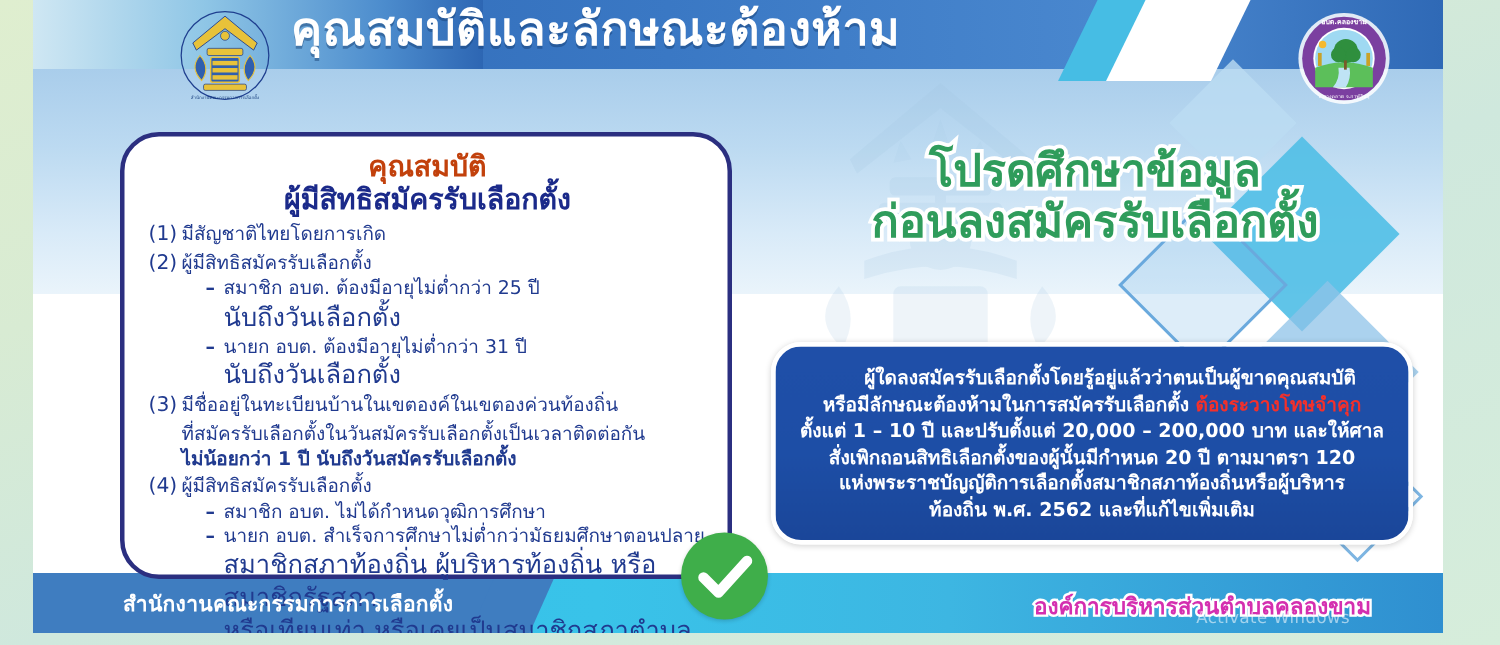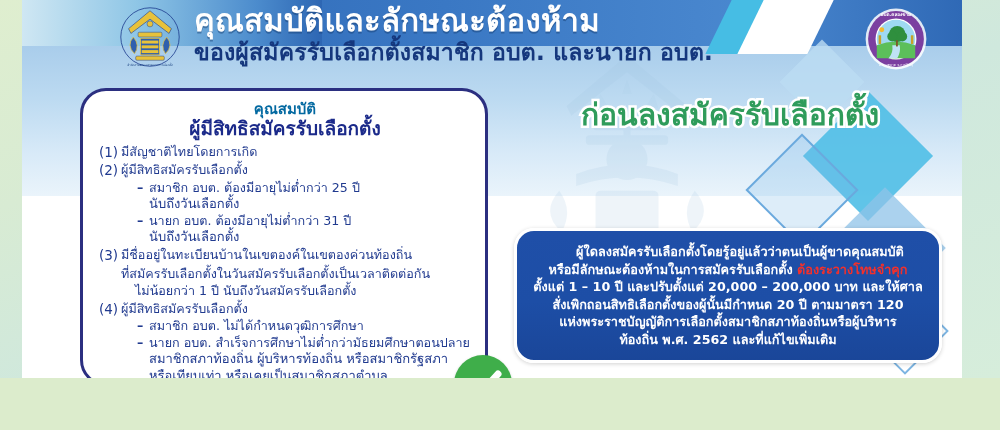--- a/index.html
+++ b/index.html
@@ -2,21 +2,21 @@
 <html><head>
 <meta charset="utf-8">
 <style>
   html,body{margin:0;padding:0;}
   body{
     width:1000px;height:430px;overflow:hidden;
     background:#dceccc;
     font-family:"DejaVu Sans","Liberation Sans",sans-serif;
   }
   #poster{
-    position:relative;width:1000px;height:378px;overflow:hidden;
+    position:relative;width:1000px;height:430px;overflow:hidden;
     background:linear-gradient(160deg,#dfeecf 0%,#d8ebd3 28%,#cfe8dd 55%,#d6eddb 100%);
   }
 
   
   .artboard{
     position:absolute;left:22px;top:0px;width:940px;height:422px;overflow:hidden;
     background:linear-gradient(180deg,#d9ecf9 0%,#cfe6f7 22%,#e7f4fb 48%,#ffffff 62%,#ffffff 100%);
   }
   
   .hdr-band{
@@ -96,28 +96,28 @@
     font-size:23px;font-weight:bold;color:#15377d;line-height:1.12;margin-top:3px;
     letter-spacing:.2px;white-space:nowrap;
   }
 
   
   .card{
     position:absolute;left:58px;top:88px;width:408px;height:298px;z-index:6;
     background:#ffffff;border:3px solid #2b2f80;border-radius:26px;
     box-sizing:border-box;padding:10px 14px 8px 16px;
   }
-  .card-h1{text-align:center;font-size:15px;font-weight:bold;color:#0369a1;line-height:1.14;}
+  .card-h1{text-align:center;font-size:19px;font-weight:bold;color:#c2410c;line-height:1.14;}
   .card-h2{text-align:center;font-size:19px;font-weight:bold;color:#1b2a8a;line-height:1.14;margin-bottom:4px;}
   .li{font-size:12.6px;color:#203a8f;line-height:1.30;margin-top:1px;display:flex;}
   .li .num{width:22px;flex:0 0 22px;font-size:13.5px;}
   .li .txt{flex:1;}
   .sub{font-size:12.6px;color:#203a8f;line-height:1.30;margin-left:38px;display:flex;}
   .sub .dash{width:12px;flex:0 0 12px;font-weight:bold;}
-  .cont{font-size:13px;color:#203a8f;line-height:1.30;margin-left:50px;}
+  .cont{font-size:17px;color:#203a8f;line-height:1.30;margin-left:50px;}
   .b{font-weight:normal;}
 
   
   .check{
     position:absolute;left:432px;top:355px;width:58px;height:58px;border-radius:50%;
     background:#3fae4a;z-index:10;box-shadow:0 1px 3px rgba(0,0,0,.18);
   }
 
   
   .hero{
@@ -197,21 +197,20 @@
       <rect x="36" y="74" width="28" height="5" fill="#e8c23a"></rect>
       <path d="M22 52 q-12 14 2 28 q10 -14 -2 -28 Z" fill="#2f5fae" stroke="#e8c23a" stroke-width="1.2"></path>
       <path d="M78 52 q12 14 -2 28 q-10 -14 2 -28 Z" fill="#2f5fae" stroke="#e8c23a" stroke-width="1.2"></path>
       <rect x="26" y="84" width="48" height="7" rx="2" fill="#e8c23a" stroke="#1f3f8f" stroke-width=".8"></rect>
       <circle cx="50" cy="30" r="5" fill="#e8c23a" stroke="#1f3f8f" stroke-width=".8"></circle>
       <text x="50" y="101" font-size="5" fill="#123a7a" text-anchor="middle" font-family="DejaVu Sans, sans-serif">สำนักงานคณะกรรมการการเลือกตั้ง</text>
     </svg>
 
     <div class="title-wrap">
       <div class="title1">คุณสมบัติและลักษณะต้องห้าม</div>
-      <div class="title2">ของผู้สมัครรับเลือกตั้งสมาชิก อบต. และนายก อบต.</div>
     </div>
 
     <svg class="emblem-right" viewBox="0 0 100 100">
       <circle cx="50" cy="50" r="49" fill="#ffffff" opacity=".85"></circle>
       <circle cx="50" cy="50" r="45" fill="#7b3fa0"></circle>
       <circle cx="50" cy="50" r="33" fill="#ffffff"></circle>
       <circle cx="50" cy="50" r="31" fill="#9fd9f2"></circle>
       <path d="M19 60 q31 -12 62 0 l0 21 l-62 0 Z" fill="#5cbf5a"></path>
       <path d="M44 60 q2 12 -6 21 l14 0 q6 -10 4 -21 Z" fill="#bfe3f5"></path>
       <circle cx="52" cy="42" r="13" fill="#2f8f3e"></circle>
@@ -249,21 +248,21 @@
       </div>
       <div class="cont">นับถึงวันเลือกตั้ง</div>
 
       <div class="li">
         <span class="num">(3)</span>
         <span class="txt"><span class="b">มีชื่ออยู่ในทะเบียนบ้าน</span><span>ในเขตองค์ในเขตองค่วนท้องถิ่น</span></span>
       </div>
       <div style="margin-left:22px" class="li">
           <span class="txt">ที่สมัครรับเลือกตั้งในวันสมัครรับเลือกตั้งเป็นเวลาติดต่อกัน</span>
         </div>
-      <div style="margin-left:36px;font-weight:normal" class="li">
+      <div style="margin-left:22px;font-weight:bold" class="li">
           <span class="txt">ไม่น้อยกว่า 1 ปี นับถึงวันสมัครรับเลือกตั้ง</span>
         </div>
 
       <div class="li">
         <span class="num">(4)</span>
         <span class="txt">ผู้มีสิทธิสมัครรับเลือกตั้ง</span>
       </div>
       <div class="sub">
         <span class="dash">–</span>
         <span><span class="b">สมาชิก อบต.</span><span> ไม่ได้กำหนดวุฒิการศึกษา</span></span>
@@ -276,20 +275,21 @@
       <div class="cont">หรือเทียบเท่า หรือเคยเป็นสมาชิกสภาตำบล</div>
     </div>
 
     <div class="check">
       <svg viewBox="0 0 58 58" width="58" height="58">
         <path d="M15 30 L25 40 L44 19" fill="none" stroke="#ffffff" stroke-width="7" stroke-linecap="round" stroke-linejoin="round"></path>
       </svg>
     </div>
 
     <div class="hero">
+      <div class="hero-l">โปรดศึกษาข้อมูล</div>
       <div class="hero-l">ก่อนลงสมัครรับเลือกตั้ง</div>
     </div>
 
     <div class="bluebox">
       <p class="indent">ผู้ใดลงสมัครรับเลือกตั้งโดยรู้อยู่แล้วว่าตนเป็นผู้ขาดคุณสมบัติ</p>
       <p><span>หรือมีลักษณะต้องห้ามในการสมัครรับเลือกตั้ง </span><span class="red">ต้องระวางโทษจำคุก</span></p>
       <p class="red">ตั้งแต่ 1 – 10 ปี และปรับตั้งแต่ 20,000 – 200,000 บาท และให้ศาล</p>
       <p class="red">สั่งเพิกถอนสิทธิเลือกตั้งของผู้นั้นมีกำหนด 20 ปี ตามมาตรา 120</p>
       <p>แห่งพระราชบัญญัติการเลือกตั้งสมาชิกสภาท้องถิ่นหรือผู้บริหาร</p>
       <p>ท้องถิ่น พ.ศ. 2562 และที่แก้ไขเพิ่มเติม</p>

